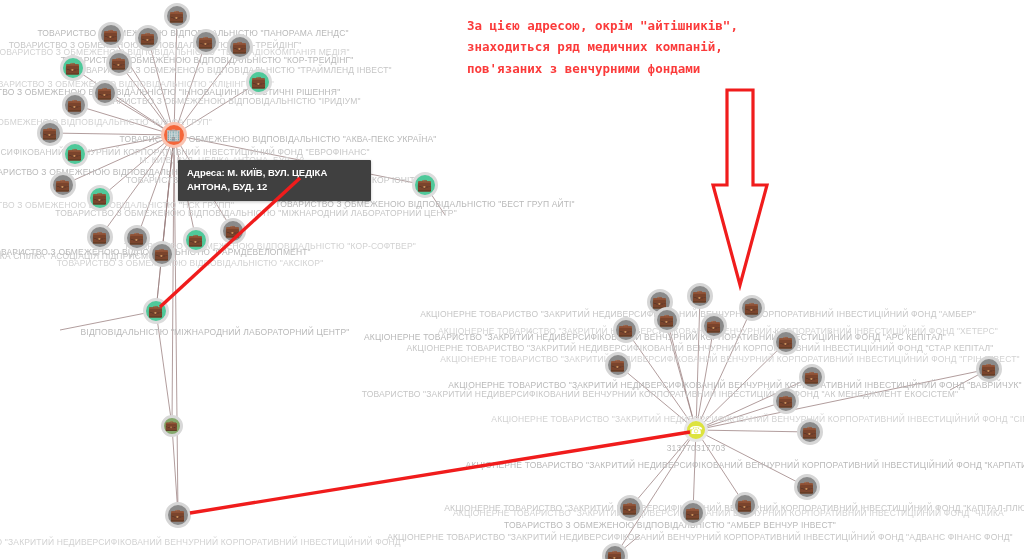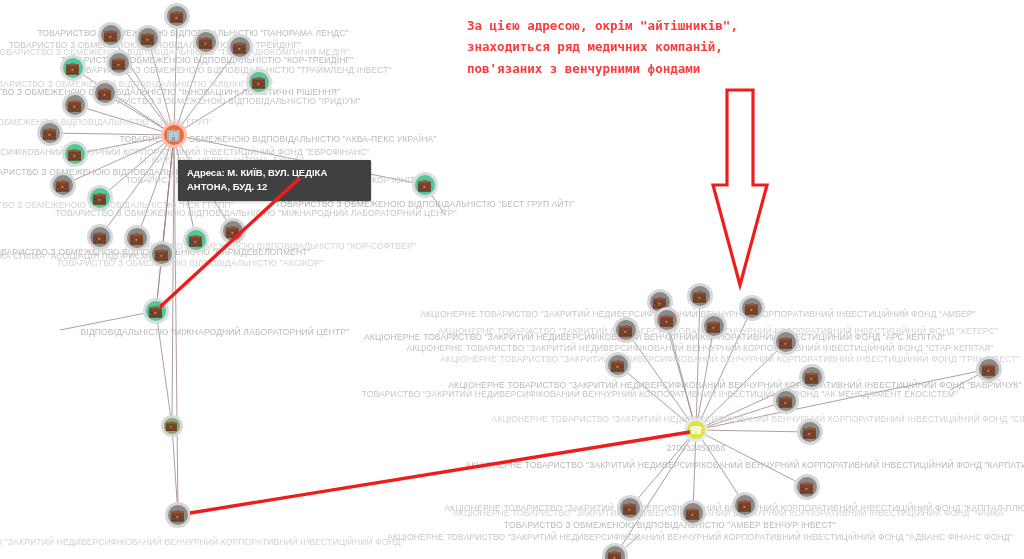--- a/index.html
+++ b/index.html
@@ -150,21 +150,21 @@
     <div class="label dimmer" style="left: 730px; top: 359px;">АКЦІОНЕРНЕ ТОВАРИСТВО "ЗАКРИТИЙ НЕДИВЕРСИФІКОВАНИЙ ВЕНЧУРНИЙ КОРПОРАТИВНИЙ ІНВЕСТИЦІЙНИЙ ФОНД "ГРІН-ІНВЕСТ"</div>
     <div class="label" style="left: 735px; top: 385px;">АКЦІОНЕРНЕ ТОВАРИСТВО "ЗАКРИТИЙ НЕДИВЕРСИФІКОВАНИЙ ВЕНЧУРНИЙ КОРПОРАТИВНИЙ ІНВЕСТИЦІЙНИЙ ФОНД "ВАВРІЙЧУК"</div>
     <div class="label dim" style="left: 660px; top: 394px;">ТОВАРИСТВО "ЗАКРИТИЙ НЕДИВЕРСИФІКОВАНИЙ ВЕНЧУРНИЙ КОРПОРАТИВНИЙ ІНВЕСТИЦІЙНИЙ ФОНД "АК МЕНЕДЖМЕНТ ЕКОСІСТЕМ"</div>
     <div class="label dimmer" style="left: 762px; top: 419px;">АКЦІОНЕРНЕ ТОВАРИСТВО "ЗАКРИТИЙ НЕДИВЕРСИФІКОВАНИЙ ВЕНЧУРНИЙ КОРПОРАТИВНИЙ ІНВЕСТИЦІЙНИЙ ФОНД "СІМ"</div>
     <div class="label" style="left: 748px; top: 465px;">АКЦІОНЕРНЕ ТОВАРИСТВО "ЗАКРИТИЙ НЕДИВЕРСИФІКОВАНИЙ ВЕНЧУРНИЙ КОРПОРАТИВНИЙ ІНВЕСТИЦІЙНИЙ ФОНД "КАРПАТИ"</div>
     <div class="label dim" style="left: 740px; top: 508px;">АКЦІОНЕРНЕ ТОВАРИСТВО "ЗАКРИТИЙ НЕДИВЕРСИФІКОВАНИЙ ВЕНЧУРНИЙ КОРПОРАТИВНИЙ ІНВЕСТИЦІЙНИЙ ФОНД "КАПІТАЛ-ПЛЮС"</div>
     <div class="label dimmer" style="left: 730px; top: 513px;">АКЦІОНЕРНЕ ТОВАРИСТВО "ЗАКРИТИЙ НЕДИВЕРСИФІКОВАНИЙ ВЕНЧУРНИЙ КОРПОРАТИВНИЙ ІНВЕСТИЦІЙНИЙ ФОНД "ЧАЙКА"</div>
     <div class="label" style="left: 670px; top: 525px;">ТОВАРИСТВО З ОБМЕЖЕНОЮ ВІДПОВІДАЛЬНІСТЮ "АМБЕР ВЕНЧУР ІНВЕСТ"</div>
     <div class="label dim" style="left: 700px; top: 537px;">АКЦІОНЕРНЕ ТОВАРИСТВО "ЗАКРИТИЙ НЕДИВЕРСИФІКОВАНИЙ ВЕНЧУРНИЙ КОРПОРАТИВНИЙ ІНВЕСТИЦІЙНИЙ ФОНД "АДВАНС ФІНАНС ФОНД"</div>
     <div class="label dimmer" style="left: 175px; top: 542px;">ТОВАРИСТВО "ЗАКРИТИЙ НЕДИВЕРСИФІКОВАНИЙ ВЕНЧУРНИЙ КОРПОРАТИВНИЙ ІНВЕСТИЦІЙНИЙ ФОНД "</div>
-    <div class="label" style="left: 696px; top: 448px;">270032453066</div>
+    <div class="label" style="left: 696px; top: 448px;">313770317703</div>
   </div>
 <div id="nodes-layer">
     <div class="node gray" style="left: 177px; top: 16px; width: 26px; height: 26px;">
       <span class="glyph" style="font-size:12px">💼</span>
     </div>
     <div class="node gray" style="left: 111px; top: 35px; width: 26px; height: 26px;">
       <span class="glyph" style="font-size:12px">💼</span>
     </div>
     <div class="node gray" style="left: 148px; top: 38px; width: 26px; height: 26px;">
       <span class="glyph" style="font-size:12px">💼</span>

